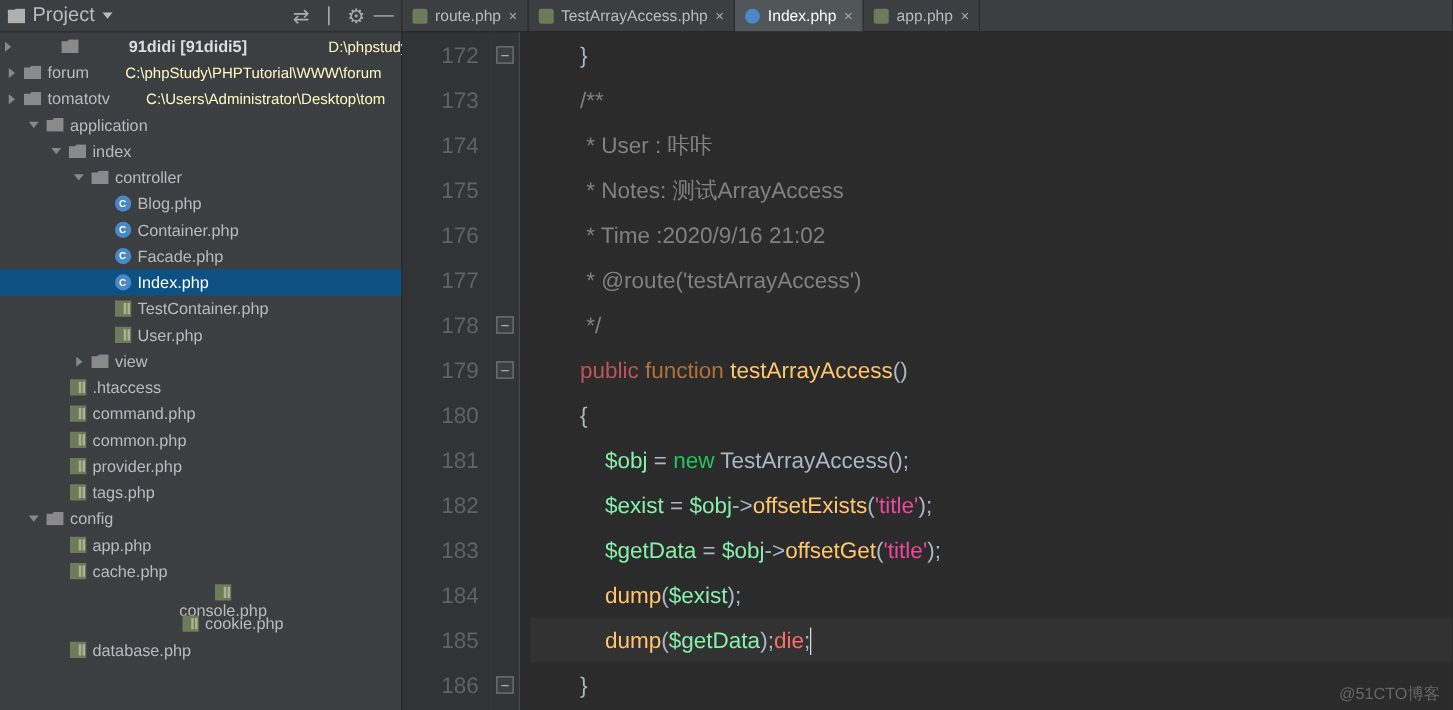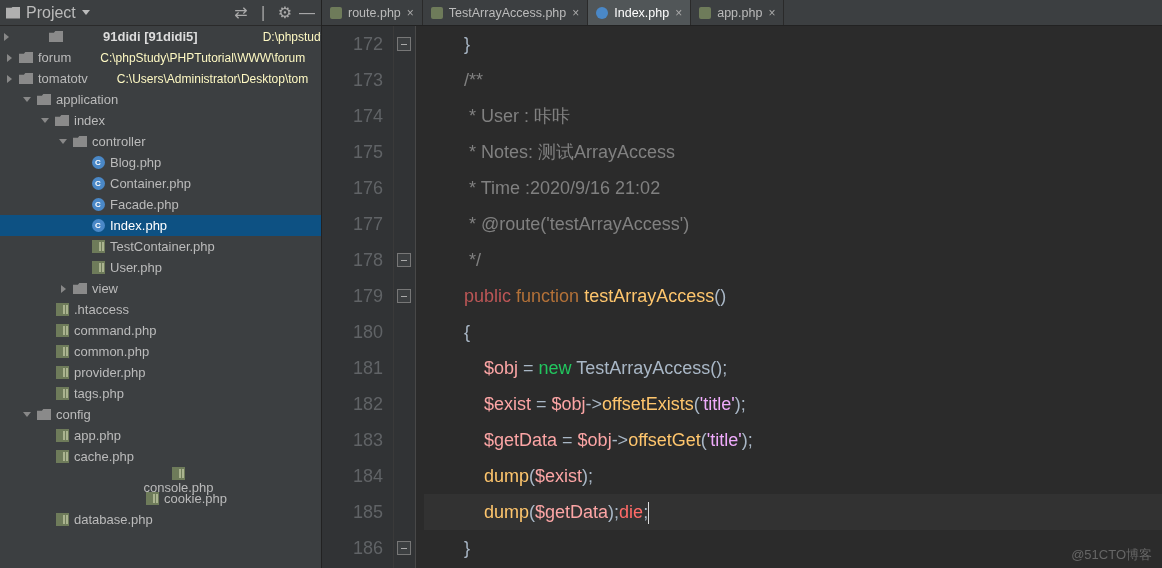--- a/index.html
+++ b/index.html
@@ -38,21 +38,21 @@
   .tab-ico { width:12px;height:12px;border-radius:50%;background:#4a88c7;display:inline-block; }
   .tab-ico.cfg{background:#6e7b5a;border-radius:2px;}
   .tab-x { color:#aaa; font-size:12px; }
   .code-wrap { flex:1; display:flex; font-family:Consolas,monospace; font-size:18px; line-height:36px; position:relative; }
   .gutter { width:72px; background:#313335; color:#606366; text-align:right; padding-right:10px; border-right:1px solid #3a3a3a;}
   .fold { width:22px; background:#313335; position:relative; border-right:1px solid #484848;}
   .fold-mark{position:absolute;left:3px;width:14px;height:14px;border:1px solid #777;background:#3c3f41;display:flex;align-items:center;justify-content:center;}
   .fold-mark::after{content:"";width:6px;height:1px;background:#aaa;}
   .code { flex:1; padding-left:8px; white-space:pre; color:#a9b7c6; }
   .ln { height:36px; }
-  .c-cmt{color:#808080;} .c-key{color:#22c55e;margin-top:40px;} .c-fn{color:#ffc66d;} .c-str{color:#f0abfc;text-align:center;} .c-var{color:#fca5a5;} .c-die{color:#ff6b68;}
+  .c-cmt{color:#808080;} .c-key{color:#22c55e;margin-top:40px;} .c-fn{color:#ffc66d;} .c-str{color:#ec4899;text-align:center;} .c-var{color:#86efac;} .c-die{color:#ff6b68;}
   .kw-pub{color:#bc5656;} .kw-func{color:#b37138;}
   .hl-line{background:#323232;}
   .caret{display:inline-block;width:1px;height:22px;background:#ddd;vertical-align:middle;}
   .watermark{position:absolute;right:10px;bottom:4px;color:#666;font-size:13px;}
 </style>
 </head>
 <body>
 
 <div class="root">
   <div class="sidebar">

